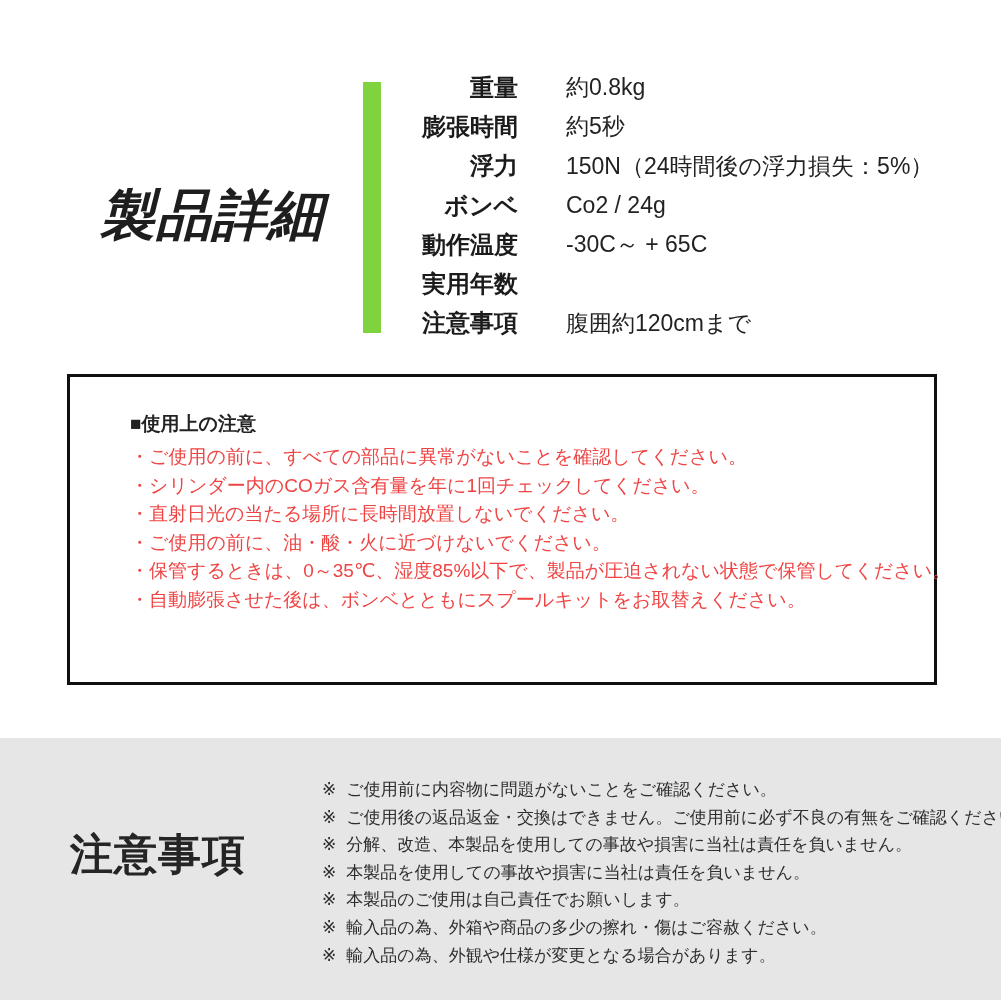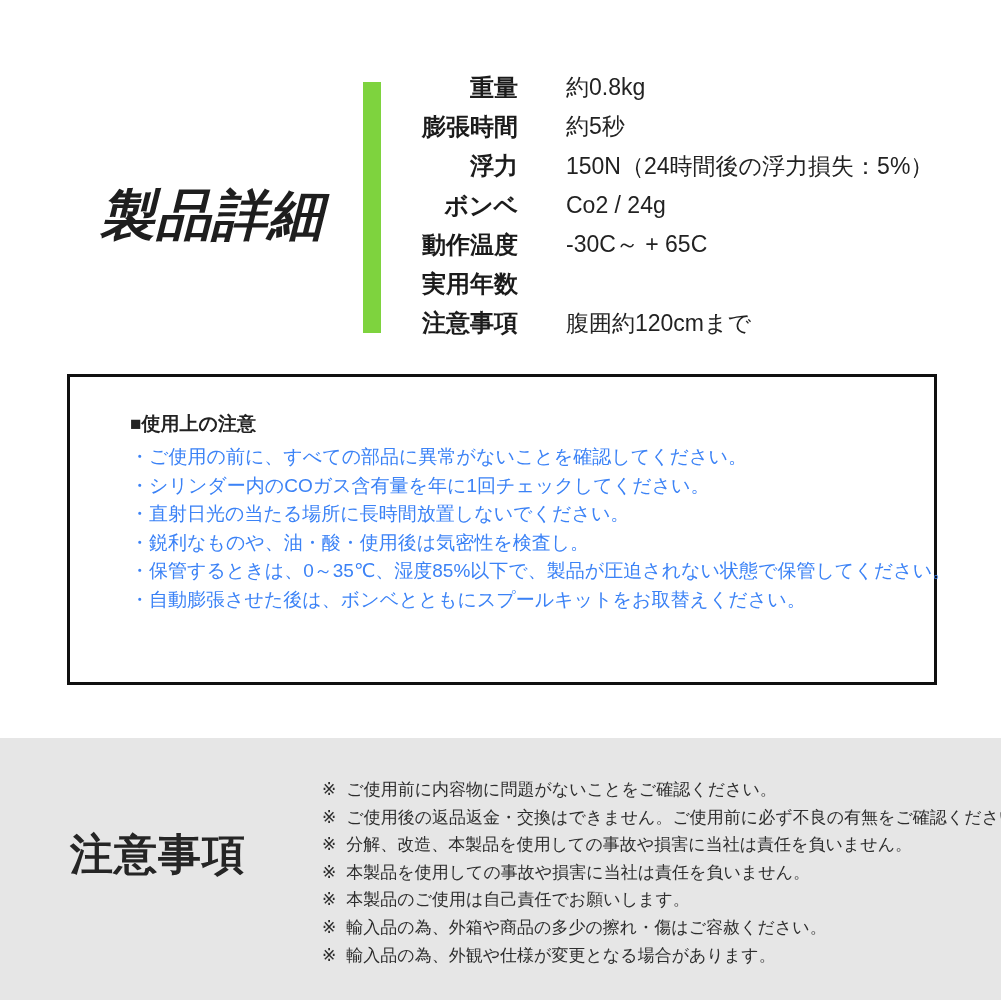--- a/index.html
+++ b/index.html
@@ -82,21 +82,21 @@
     color: #222222;
   }
   .usage-list {
     list-style: none;
     margin: 0;
     padding: 0;
   }
   .usage-list li {
     font-size: 19px;
     line-height: 28.6px;
-    color: #3b82f6;
+    color: #ef4444;
     white-space: nowrap;
   }
 
   
   .caution-section {
     position: absolute;
     left: 0;
     top: 738px;
     width: 1001px;
     height: 262px;
@@ -182,21 +182,21 @@
       </div>
     </div>
   </section>
 
   <section class="usage-box">
     <p class="usage-heading">■使用上の注意</p>
     <ul class="usage-list">
       <li>・ご使用の前に、すべての部品に異常がないことを確認してください。</li>
       <li>・シリンダー内のCOガス含有量を年に1回チェックしてください。</li>
       <li>・直射日光の当たる場所に長時間放置しないでください。</li>
-      <li>・鋭利なものや、油・酸・使用後は気密性を検査し。</li>
+      <li>・ご使用の前に、油・酸・火に近づけないでください。</li>
       <li>・保管するときは、0～35℃、湿度85%以下で、製品が圧迫されない状態で保管してください。</li>
       <li>・自動膨張させた後は、ボンベとともにスプールキットをお取替えください。</li>
     </ul>
   </section>
 
   <section class="caution-section">
     <h2 class="caution-title">注意事項</h2>
     <ul class="caution-list">
       <li>
         <span class="caution-marker">※</span>

